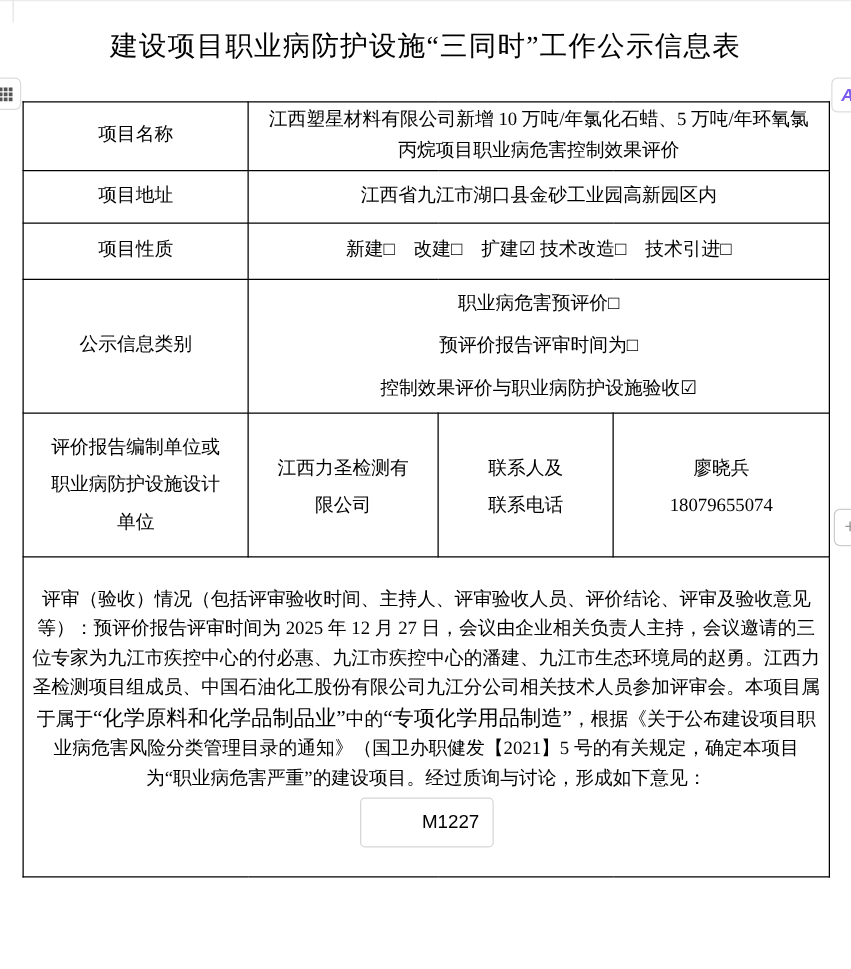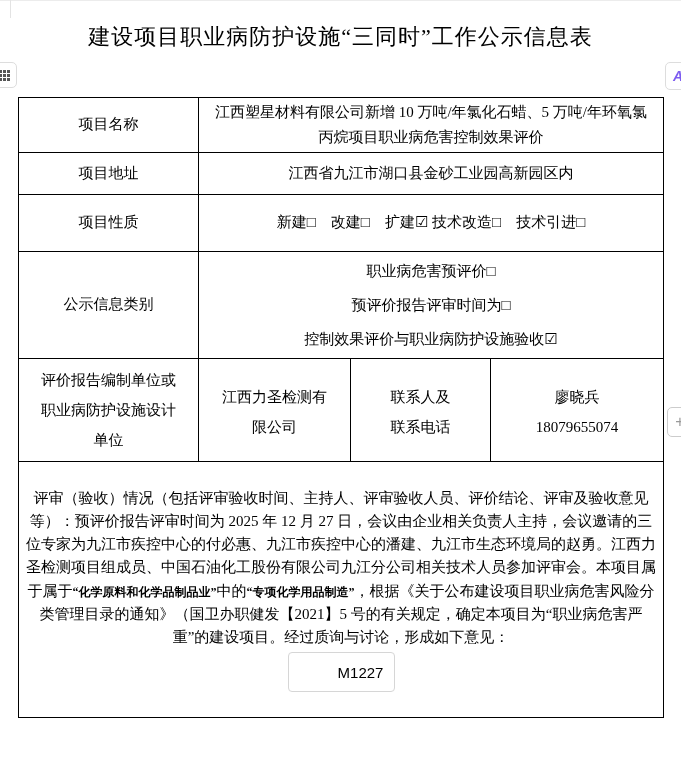--- a/index.html
+++ b/index.html
@@ -28,38 +28,38 @@
   .grid-dots{display:grid;grid-template-columns:repeat(3,3px);grid-template-rows:repeat(3,3px);gap:1px;}
   .grid-dots span{background:#555;width:3px;height:3px;display:block;}
   .btn-a{right:-10px;top:62px;width:26px;height:28px;
     font-family:"Liberation Sans",sans-serif;font-weight:bold;font-style:italic;
     font-size:14px;color:#7d5cf0;}
   .btn-plus{right:-12px;top:407px;width:26px;height:30px;
     font-family:"Liberation Sans",sans-serif;font-size:16px;color:#999;border-color:#ccc;}
 
   
   table.doc{
-    position:absolute;left:18px;top:97px;width:645px;
+    position:absolute;left:18px;top:81px;width:645px;
     border-collapse:collapse;table-layout:fixed;
   }
   table.doc td{
     border:1px solid #000;
     font-size:15px;line-height:1.55;
     text-align:center;vertical-align:middle;
     padding:2px 6px;box-sizing:border-box;
     overflow:hidden;
   }
   td.lines-cell div{line-height:30px;}
   td.cat-cell{text-align:left;padding-left:8px;}
   td.cat-cell div{line-height:34px;}
   td.review-cell{
     text-align:justify;vertical-align:top;
     padding:5px 10px 4px 10px;line-height:23px;
   }
-  .rich-bold{font-weight:bold;font-size:12px;text-align:right;}
+  .rich-bold{font-weight:normal;font-size:17px;text-align:right;}
   .code-chip{
     margin:3px auto 0 auto;width:66px;height:38px;
     background:#fff;border:1px solid #d6d6d6;border-radius:4px;
     display:flex;align-items:center;justify-content:center;
     font-family:"Liberation Sans",sans-serif;font-size:15px;color:#000;padding-left:39px;
   }
 </style>
 </head>
 <body>
 
@@ -99,33 +99,33 @@
   </colgroup>
   <tbody>
     <tr style="height:53px">
       <td>项目名称</td>
       <td colspan="3" style="line-height:25px;padding:2px 10px;">江西塑星材料有限公司新增 10 万吨/年氯化石蜡、5 万吨/年环氧氯丙烷项目职业病危害控制效果评价</td>
     </tr>
     <tr style="height:42px">
       <td>项目地址</td>
       <td colspan="3">江西省九江市湖口县金砂工业园高新园区内</td>
     </tr>
-    <tr style="height:57px">
+    <tr style="height:45px">
       <td>项目性质</td>
       <td colspan="3">新建□　改建□　扩建☑ 技术改造□　技术引进□</td>
     </tr>
     <tr style="height:106px">
       <td>公示信息类别</td>
       <td colspan="3" class="cat-cell">
           <div>职业病危害预评价□</div>
           <div>预评价报告评审时间为□</div>
           <div>控制效果评价与职业病防护设施验收☑</div>
         </td>
     </tr>
-    <tr style="height:103px">
+    <tr style="height:115px">
       <td class="lines-cell">
           <div>评价报告编制单位或</div>
           <div>职业病防护设施设计</div>
           <div>单位</div>
         </td>
       <td class="lines-cell" style="padding-top:6px;">
           <div>江西力圣检测有</div>
           <div>限公司</div>
         </td>
       <td class="lines-cell" style="padding-top:6px;margin-left:36px;">

